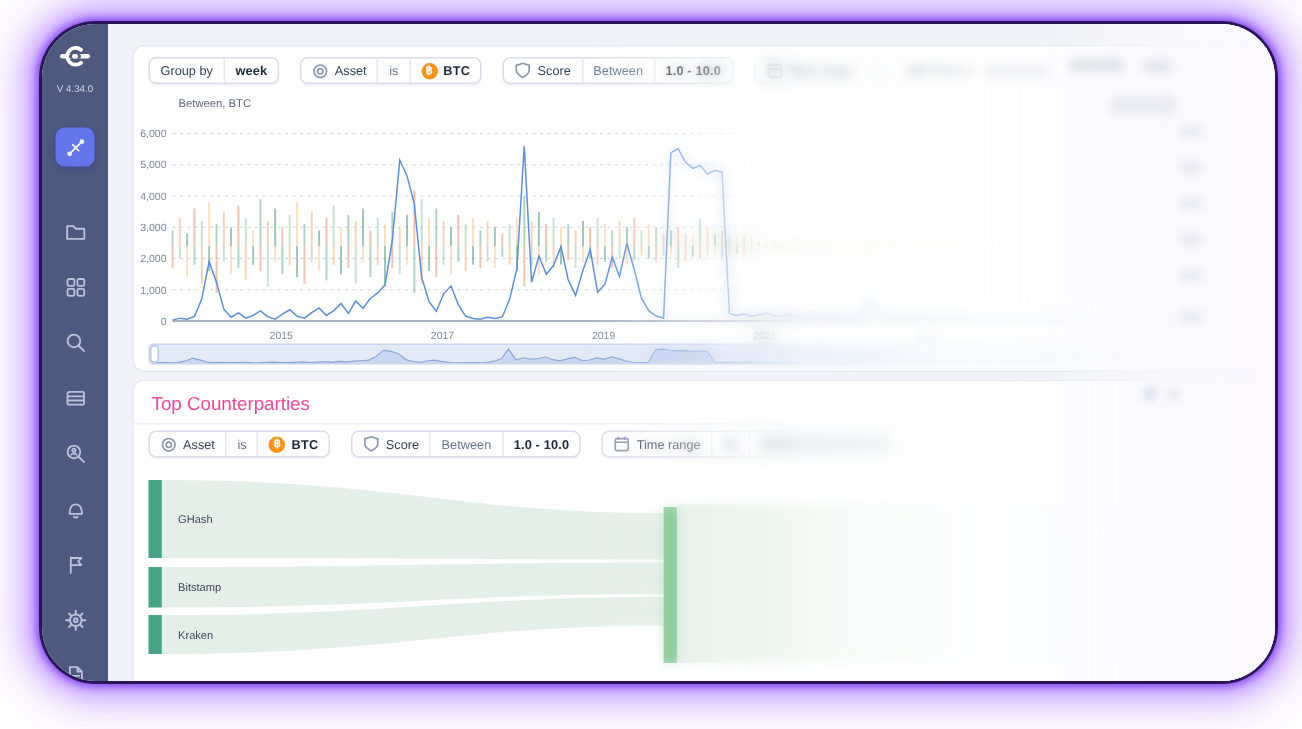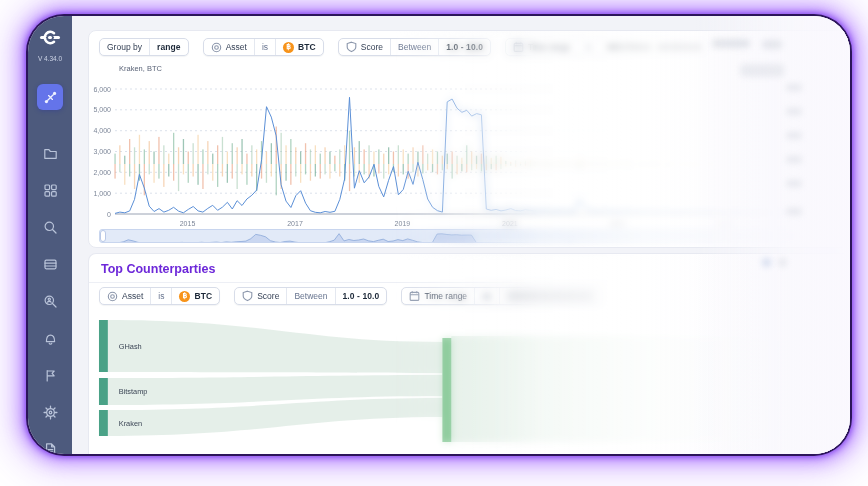--- a/index.html
+++ b/index.html
@@ -55,21 +55,21 @@
     border:1px solid #c8d5ee;border-radius:3px;overflow:hidden;cursor:ew-resize;}
   .brush-handle{position:absolute;left:0;top:0;bottom:0;width:6px;background:#fff;
     border:1px solid #b9c8e6;border-radius:3px;}
   .blur-right{position:absolute;top:0;right:-2px;bottom:0;left:40%;pointer-events:none;z-index:3;
     backdrop-filter:blur(3.5px);-webkit-backdrop-filter:blur(3.5px);
     -webkit-mask-image:linear-gradient(to right,transparent,#000 32%);
     mask-image:linear-gradient(to right,transparent,#000 32%);
     background:linear-gradient(to right,rgba(255,255,255,0),rgba(255,255,255,.78) 55%,rgba(250,249,253,.95));}
 
   
-  .cp-title{position:absolute;left:12px;top:8px;font-size:12.5px;font-weight:bold;color:#6d28d9;}
+  .cp-title{position:absolute;left:12px;top:8px;font-size:12.5px;font-weight:normal;color:#ec4899;}
   .cp-divider{position:absolute;left:0;right:0;top:28px;height:1px;background:#edeff5;}
   .sankey-wrap{position:absolute;left:8px;top:54px;right:0;height:152px;}
   .sankey-wrap text{font-family:"Liberation Sans",sans-serif;}
 
   
   .blob{position:absolute;background:#c4c9d3;filter:blur(3px);border-radius:4px;pointer-events:none;z-index:6;}
   .edge-haze{position:absolute;top:0;bottom:0;right:0;left:80%;z-index:5;pointer-events:none;
     background:linear-gradient(to right,rgba(249,248,253,0),rgba(249,248,253,.85) 60%,rgba(250,248,254,.95));}
 </style>
 </head>
@@ -154,21 +154,21 @@
         </div>
       </div>
     </div>
 
     <div class="content">
 
       <div class="card card1">
         <div class="filter-row fr1">
           <div class="pill">
             <span class="seg">Group by</span>
-            <span class="seg val">range</span>
+            <span class="seg val">week</span>
           </div>
           <div class="pill">
             <span class="seg">
               <svg width="11" height="11" viewBox="0 0 11 11">
                 <circle cx="5.5" cy="5.5" r="4.2"></circle>
                   <circle cx="5.5" cy="5.5" r="1.8"></circle>
               </svg>
               <span>Asset</span>
             </span>
             <span class="seg op">is</span>
@@ -193,21 +193,21 @@
                 <rect x="1.2" y="2.4" width="8.6" height="8" rx="1"></rect>
                   <path d="M1.2 4.8 h8.6 M3.3 1.2 v2 M7.7 1.2 v2"></path>
               </svg>
               <span>Time range</span>
             </span>
             <span class="seg op">is</span>
             <span class="seg val">09/17/2013 - 02/25/2026</span>
           </div>
         </div>
 
-        <div class="chart-title">Kraken, BTC</div>
+        <div class="chart-title">Between, BTC</div>
         <div class="chart-wrap" id="balance-chart"><svg width="756" height="170" viewBox="0 0 756 170">
               <text x="18" y="157.5" font-size="7" fill="#7c8698" text-anchor="end">0</text>
               <line x1="22" y1="134.2" x2="750" y2="134.2" stroke="#ccd4e2" stroke-width="0.7" stroke-dasharray="2,3"></line>
               <text x="18" y="136.7" font-size="7" fill="#7c8698" text-anchor="end">1,000</text>
               <line x1="22" y1="113.3" x2="750" y2="113.3" stroke="#ccd4e2" stroke-width="0.7" stroke-dasharray="2,3"></line>
               <text x="18" y="115.8" font-size="7" fill="#7c8698" text-anchor="end">2,000</text>
               <line x1="22" y1="92.5" x2="750" y2="92.5" stroke="#ccd4e2" stroke-width="0.7" stroke-dasharray="2,3"></line>
               <text x="18" y="95" font-size="7" fill="#7c8698" text-anchor="end">3,000</text>
               <line x1="22" y1="71.7" x2="750" y2="71.7" stroke="#ccd4e2" stroke-width="0.7" stroke-dasharray="2,3"></line>
               <text x="18" y="74.2" font-size="7" fill="#7c8698" text-anchor="end">4,000</text>

